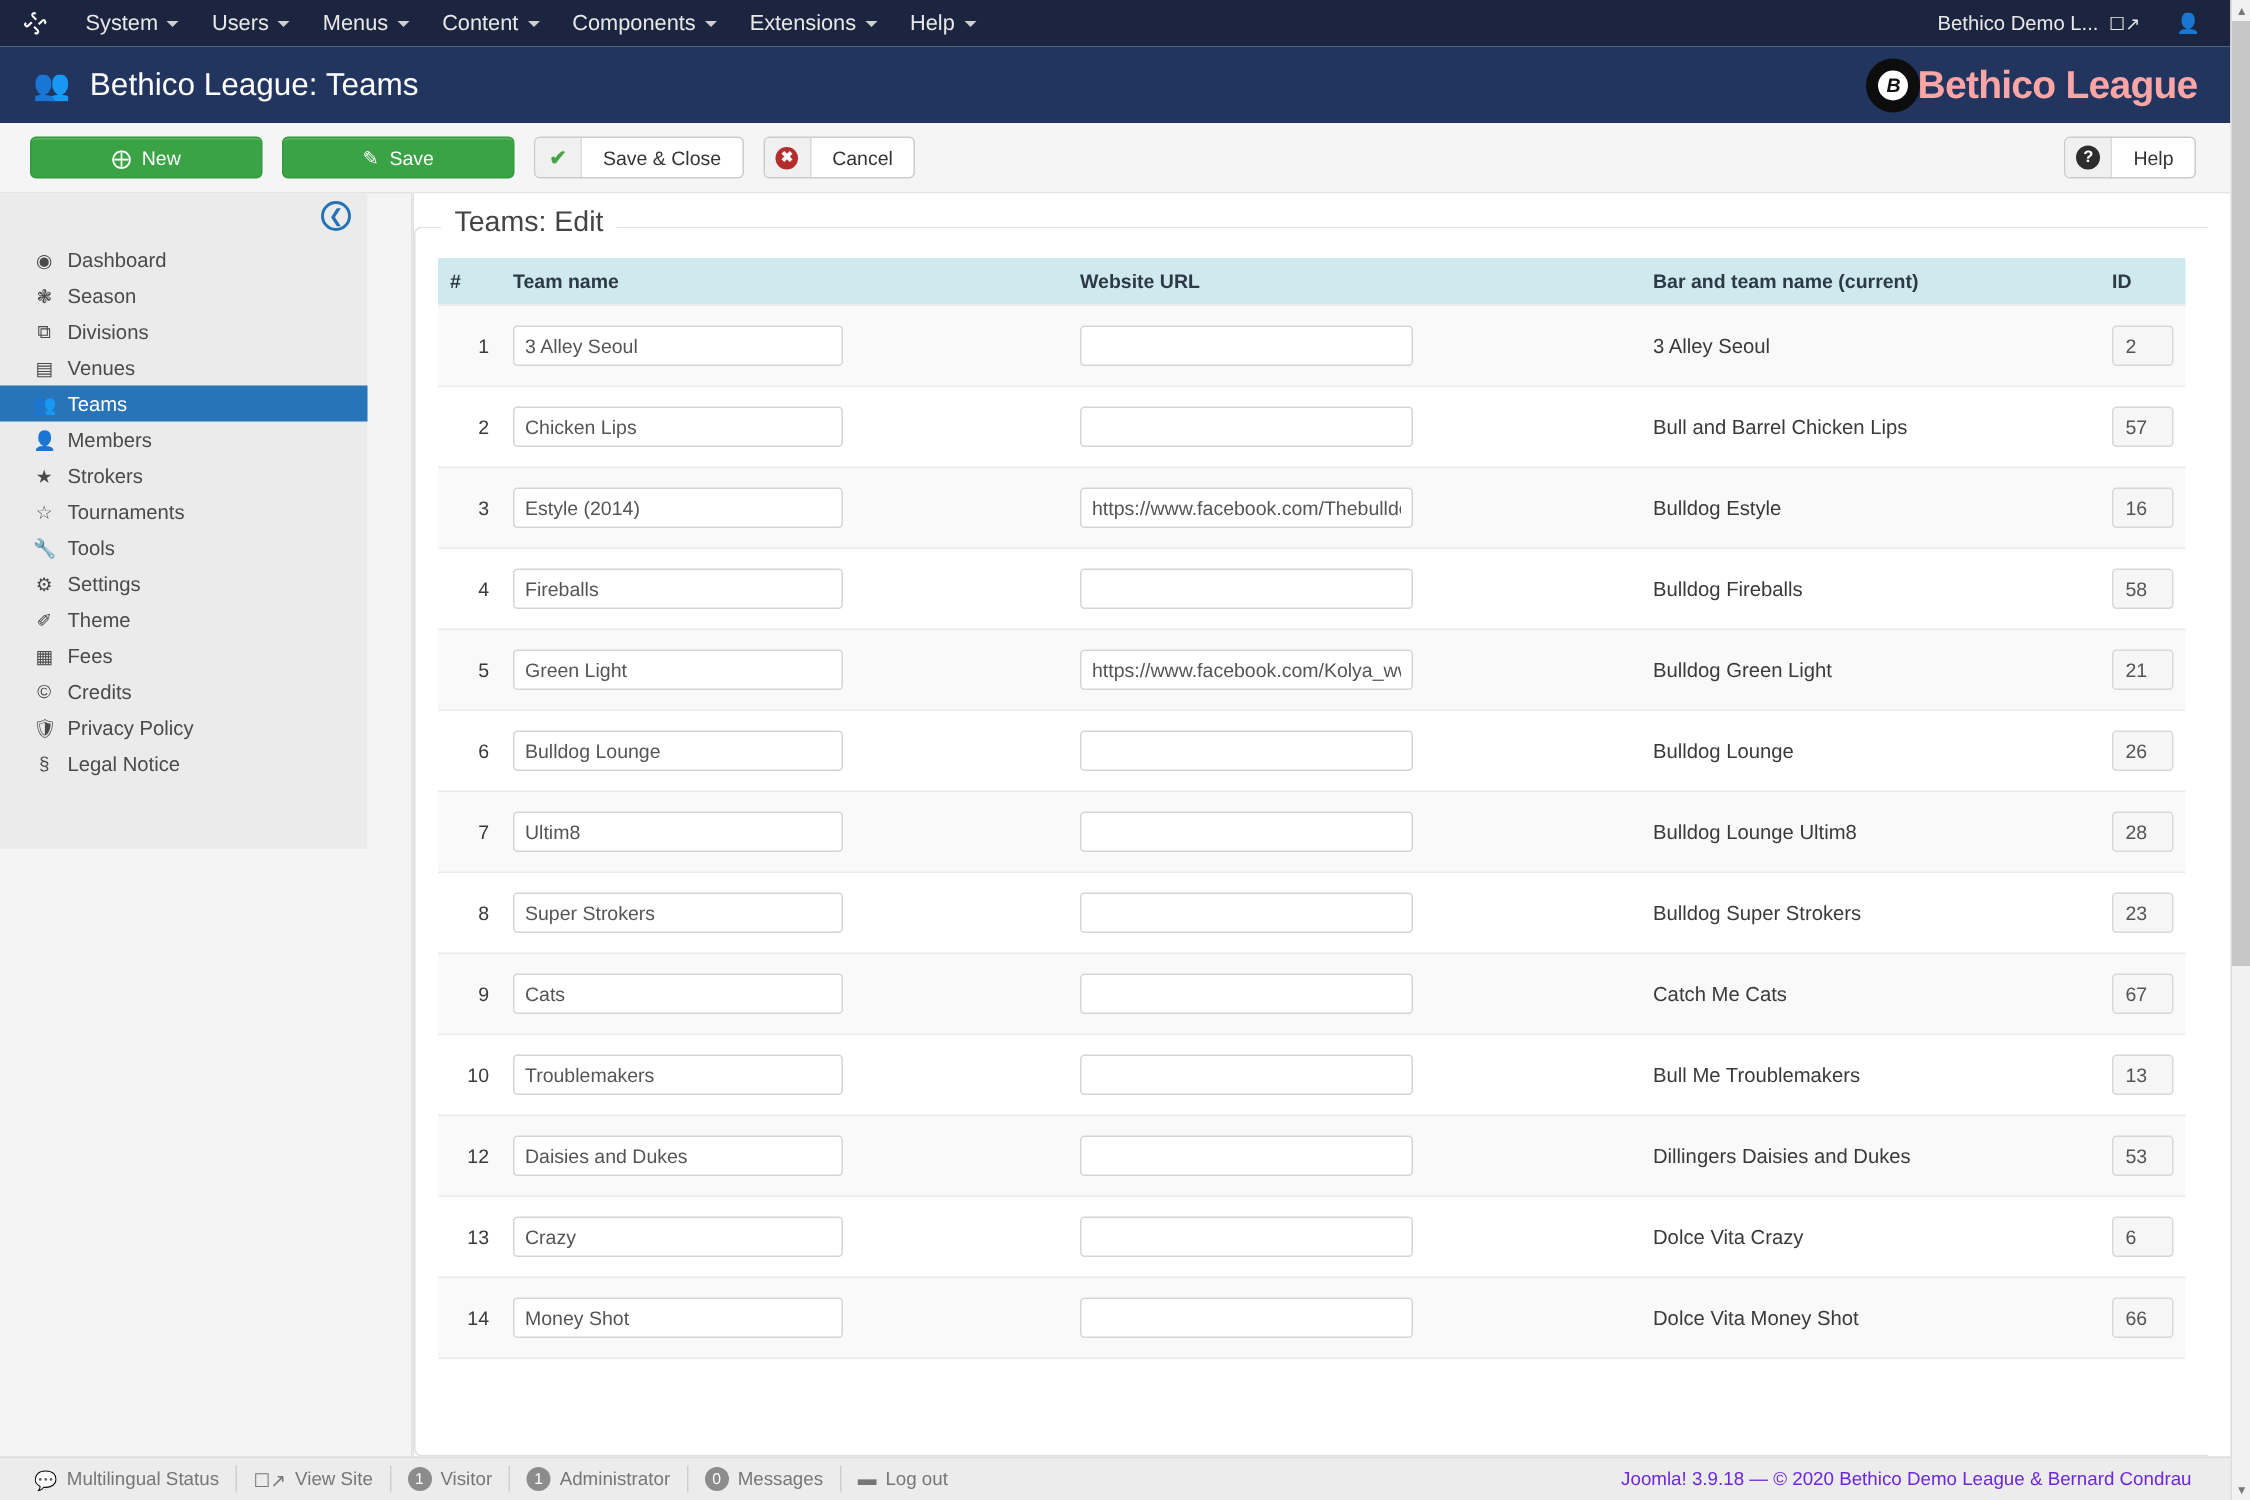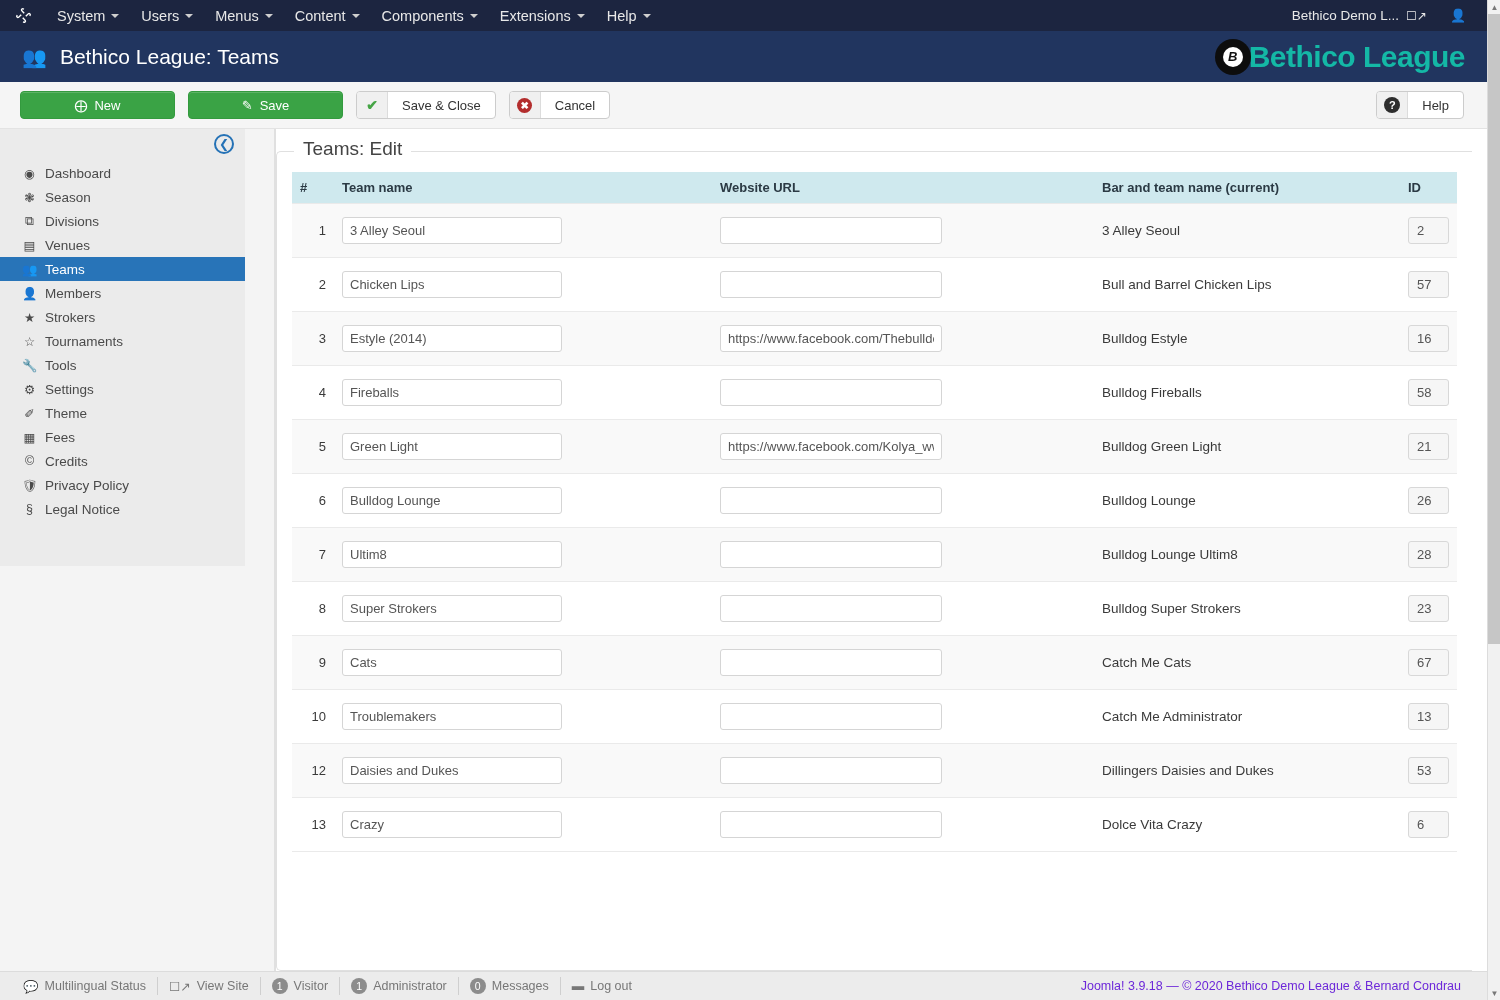--- a/index.html
+++ b/index.html
@@ -72,21 +72,21 @@
     width: 36px; height: 36px; border-radius: 50%; background: #0d0d0d;
     display: flex; align-items: center; justify-content: center;
     position: relative; z-index: 2;
   }
   .brand-ball .b-circle {
     width: 20px; height: 20px; border-radius: 50%; background: #fff;
     display: flex; align-items: center; justify-content: center;
     color: #111; font-size: 13px; font-weight: bold; font-style: italic;
   }
   .brand-text {
-    font-size: 30px; font-weight: bold; color: #14b8a6;
+    font-size: 26px; font-weight: bold; color: #fca5a5;
     letter-spacing: -0.5px; margin-left: -4px;
   }
 
   
   .toolbar {
     position: absolute; top: 82px; left: 0; width: 1487px; height: 47px;
     background: #f5f5f5;
     border-bottom: 1px solid #e3e3e3;
     display: flex; align-items: center;
   }
@@ -489,36 +489,43 @@
               <td class="c-num">9</td>
               <td class="c-name"><input class="inp" type="text" value="Cats" style=""></td>
               <td class="c-url"><input class="inp url" type="text" value="" style=""></td>
               <td class="c-bar"><span class="bartext">Catch Me Cats</span></td>
               <td class="c-id"><span class="idbox">67</span></td>
             </tr>
             <tr>
               <td class="c-num">10</td>
               <td class="c-name"><input class="inp" type="text" value="Troublemakers" style=""></td>
               <td class="c-url"><input class="inp url" type="text" value="" style=""></td>
-              <td class="c-bar"><span class="bartext">Catch Me Administrator</span></td>
+              <td class="c-bar"><span class="bartext">Bull Me Troublemakers</span></td>
               <td class="c-id"><span class="idbox">13</span></td>
             </tr>
             <tr>
               <td class="c-num">12</td>
               <td class="c-name"><input class="inp" type="text" value="Daisies and Dukes" style=""></td>
               <td class="c-url"><input class="inp url" type="text" value="" style=""></td>
               <td class="c-bar"><span class="bartext">Dillingers Daisies and Dukes</span></td>
               <td class="c-id"><span class="idbox">53</span></td>
             </tr>
             <tr>
               <td class="c-num">13</td>
               <td class="c-name"><input class="inp" type="text" value="Crazy" style=""></td>
               <td class="c-url"><input class="inp url" type="text" value="" style=""></td>
               <td class="c-bar"><span class="bartext">Dolce Vita Crazy</span></td>
               <td class="c-id"><span class="idbox">6</span></td>
+            </tr>
+            <tr>
+              <td class="c-num">14</td>
+              <td class="c-name"><input class="inp" type="text" value="Money Shot" style=""></td>
+              <td class="c-url"><input class="inp url" type="text" value="" style=""></td>
+              <td class="c-bar"><span class="bartext">Dolce Vita Money Shot</span></td>
+              <td class="c-id"><span class="idbox">66</span></td>
             </tr>
           </tbody>
         </table>
       </div>
     </div>
   </div>
 
   <div class="statusbar">
     <div class="status-left">
       <div class="status-item">

